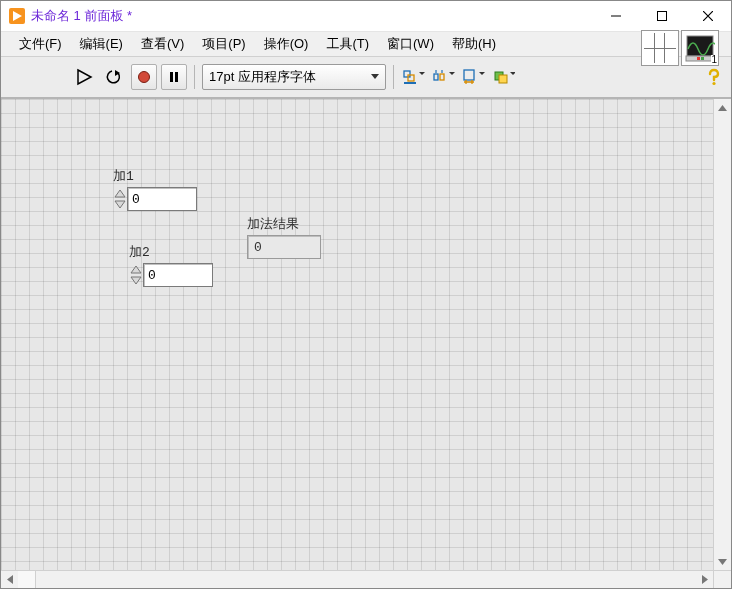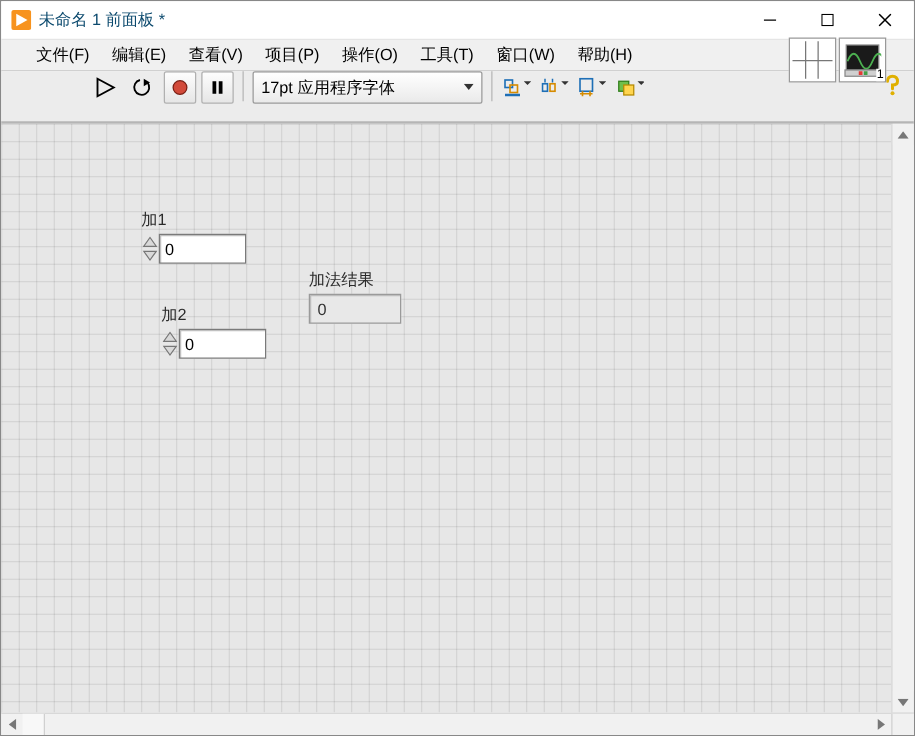--- a/index.html
+++ b/index.html
@@ -1,58 +1,59 @@
 <!DOCTYPE html>
 <html><head>
 <meta charset="utf-8">
 <style>
   html,body{margin:0;padding:0;font-family:"Microsoft YaHei","Segoe UI",Arial,sans-serif;font-size:13px;background:#fff;color:#000;overflow:hidden}
   .window{width:732px;height:589px;border:1px solid #888;box-sizing:border-box;display:flex;flex-direction:column;position:relative;background:#fff}
   
   .titlebar{height:30px;display:flex;align-items:center;border-bottom:1px solid #e5e5e5;background:#fff}
   .titlebar .app-icon{width:16px;height:16px;margin:0 6px 0 8px;display:flex;align-items:center;justify-content:center}
   .titlebar .app-icon svg{display:block}
-  .titlebar .title-text{flex:0 0 auto;color:#0c4a6e}
+  .titlebar .title-text{flex:0 0 auto;color:#6d28d9}
   .titlebar .spacer{flex:1 1 auto}
   .win-btn{width:46px;height:30px;display:flex;align-items:center;justify-content:center;}
   .win-btn svg{display:block}
   
-  .menubar{height:24px;display:flex;align-items:center;padding:0 20px;gap:2px;border-bottom:1px solid #d0d0d0;background:#f0f0f0}
+  .menubar{height:24px;display:flex;align-items:center;padding:0 10px;gap:2px;border-bottom:1px solid #d0d0d0;background:#f0f0f0}
   .menu-item{padding:2px 8px;border-radius:2px}
   .menu-panel-gap{flex:1}
   .panel-icons{display:flex;align-items:center;gap:2px;padding-right:2px}
   .panel-icons .pbox{width:36px;height:34px;border:1px solid #999;background:#fff;display:flex;align-items:center;justify-content:center;position:relative;top:4px}
   .pbox.grid::before{content:"";position:absolute;inset:2px;background:
     linear-gradient(#777,#777) left 0 top 50%/100% 1px no-repeat,
     linear-gradient(#777,#777) left 33% top 0/1px 100% no-repeat,
     linear-gradient(#777,#777) left 66% top 0/1px 100% no-repeat}
   .pbox.wave{background:#fff}
   .pbox.wave svg{display:block}
   .pbox .corner{position:absolute;right:1px;bottom:0;font-size:10px;color:#000;background:#fff;line-height:1}
   
-  .toolbar{height:40px;background:#ececec;border-bottom:2px solid #b5b5b5;display:flex;padding:0 6px;gap:4px}
+  .toolbar{height:40px;background:#ececec;border-bottom:2px solid #b5b5b5;display:flex;align-items:center;padding:0 6px;gap:4px}
   .tool-gap{width:60px}
   .tbtn{width:24px;height:24px;display:flex;align-items:center;justify-content:center;border:1px solid transparent;border-radius:2px}
   .tbtn.boxed{border:1px solid #b0b0b0;background:linear-gradient(#fdfdfd,#e6e6e6)}
   .tbtn svg{display:block}
   .vdiv{width:1px;height:24px;background:#b5b5b5;margin:0 3px}
   .font-dd{height:24px;border:1px solid #9a9a9a;border-radius:2px;background:linear-gradient(#fff,#eaeaea);display:flex;align-items:center;padding:0 6px;gap:6px;min-width:170px}
   .font-dd .caret{margin-left:auto}
   .tb-spacer{flex:1}
   .help-btn{width:22px;height:22px;display:flex;align-items:center;justify-content:center}
   
   .work{flex:1;display:flex;min-height:0}
   .canvas-wrap{flex:1;position:relative;overflow:hidden;border-right:1px solid #cfcfcf}
   .canvas{
     position:absolute;inset:0;
     background-color:#e7e7e7;
     background-image:
       linear-gradient(to right, rgba(0,0,0,.10) 1px, transparent 1px),
       linear-gradient(to bottom, rgba(0,0,0,.10) 1px, transparent 1px);
     background-size:14px 14px;
+    font-family:Liberation Mono, monospace;
   }
   .vscroll{width:17px;background:#f1f1f1;display:flex;flex-direction:column}
   .sbtn{height:17px;display:flex;align-items:center;justify-content:center;color:#666}
   .vscroll .track{flex:1;background:#f1f1f1}
   
   .hscroll{height:17px;display:flex;background:#f1f1f1;border-top:1px solid #d0d0d0}
   .hscroll .lsq{width:17px;border-right:1px solid #d0d0d0;background:#f8f8f8}
   .hscroll .track{flex:1}
   .hscroll .rsq{width:17px;border-left:1px solid #d0d0d0;background:#f1f1f1}
   .hscroll .sbtn{width:17px;height:17px}

